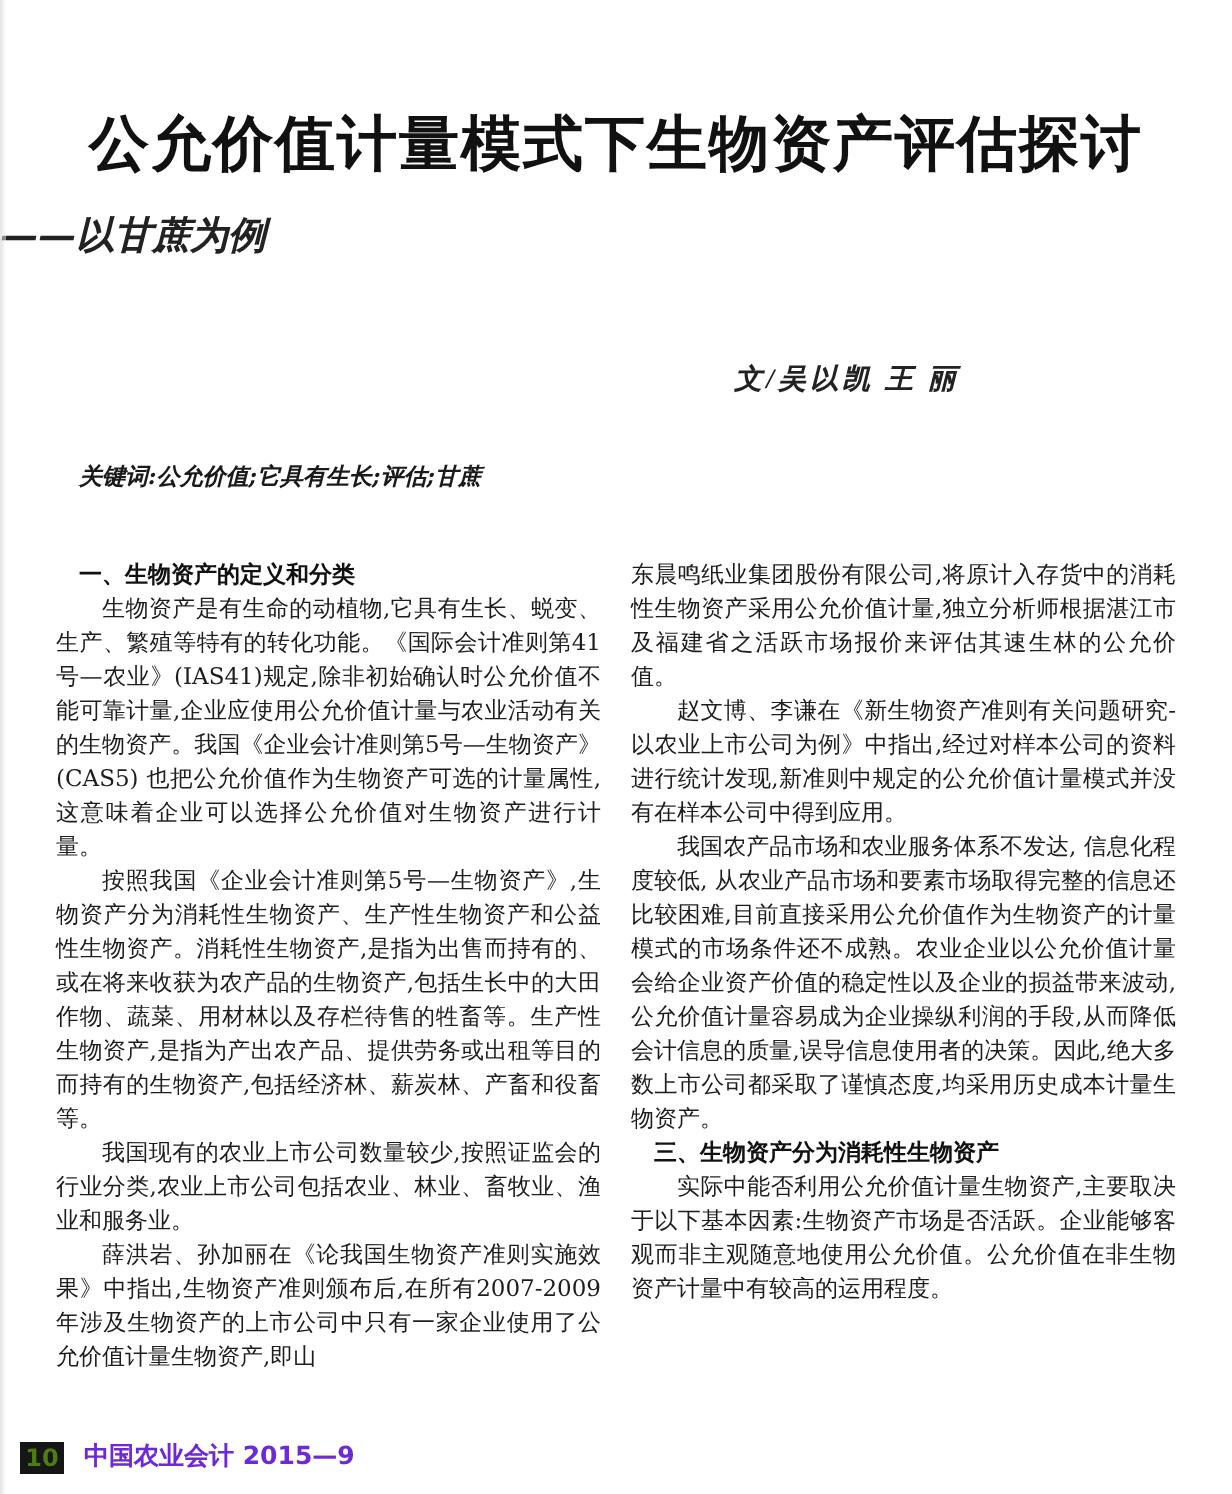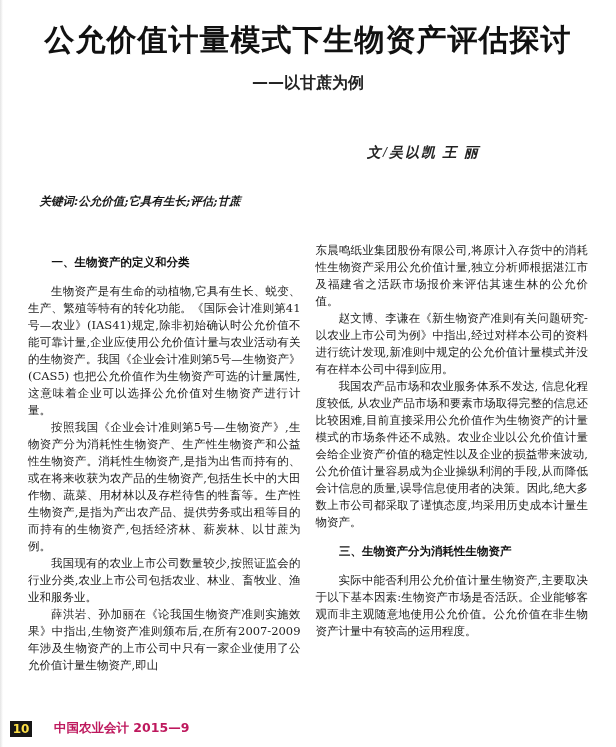--- a/index.html
+++ b/index.html
@@ -15,35 +15,35 @@
     box-sizing: border-box;
   }
   
   .scan-edge {
     position: absolute; left: 0; top: 0; bottom: 0; width: 3px;
     background: linear-gradient(to right, #c9c9c9, #ffffff);
     opacity: .5;
   }
   .title {
     margin: 0;
-    padding-top: 20px;
+    padding-top: 52px;
     text-align: center;
     font-family: "DejaVu Sans", sans-serif;
     font-weight: bold;
     font-size: 30px;
     letter-spacing: 1px;
     color: #111;
   }
   .subtitle {
     margin: 0;
     padding-top: 12px;
-    text-align: center;
     font-family: "DejaVu Serif", serif;
     font-weight: bold;
-    font-size: 16px;
+    font-style: italic;
+    font-size: 19px;
     color: #222;
   }
   .byline {
     margin: 12px;
     padding: 38px 124px 0 0;
     text-align: right;
     font-family: Liberation Serif, serif;
     font-style: italic;
     font-weight: bold;
     font-size: 14px;
@@ -69,21 +69,21 @@
     margin: 30px 28px 0 28px;
   }
   .col {
     width: 273px;
     font-size: 11.5px;
     line-height: 17px;
     text-align: justify;
     color: #1d1d1d;
   }
   .col h3 {
-    margin: 12px;
+    margin: 0;
     font-family: "DejaVu Sans", sans-serif;
     font-size: 11.5px;
     line-height: 17px;
     font-weight: bold;
     text-indent: 1em;
     color: #111;
   }
   .col p { margin: 0; }
   .col p.indent { text-indent: 2em; }
   .col p.cont { text-indent: 0; }
@@ -94,51 +94,51 @@
     display: flex;
     align-items: center;
     font-family: "DejaVu Sans", sans-serif;
   }
   .pagenum {
     display: inline-block;
     min-width: 22px;
     height: 16px;
     line-height: 16px;
     background: #161616;
-    color: #fde047;
+    color: #4d7c0f;
     font-weight: bold;
     font-size: 12px;
     text-align: center;
   }
   .journal {
-    margin-left: 22px;
+    margin-left: 10px;
     font-weight: bold;
     font-size: 12.5px;
-    color: #be185d;
+    color: #6d28d9;
   }
 </style>
 </head>
 <body>
 
 <div class="page">
   <div class="scan-edge"></div>
 
   <h1 class="title">公允价值计量模式下生物资产评估探讨</h1>
   <h2 class="subtitle">——以甘蔗为例</h2>
   <div class="byline">文/吴以凯  王  丽</div>
 
   <div class="abstract">
     <p class="kw"><span class="lbl">关键词:</span><span>公允价值;它具有生长;评估;甘蔗</span></p>
   </div>
 
   <div class="columns">
     <div class="col">
       <h3>一、生物资产的定义和分类</h3>
       <p class="indent">生物资产是有生命的动植物,它具有生长、蜕变、生产、繁殖等特有的转化功能。《国际会计准则第41号—农业》(IAS41)规定,除非初始确认时公允价值不能可靠计量,企业应使用公允价值计量与农业活动有关的生物资产。我国《企业会计准则第5号—生物资产》(CAS5) 也把公允价值作为生物资产可选的计量属性,这意味着企业可以选择公允价值对生物资产进行计量。</p>
-      <p class="indent">按照我国《企业会计准则第5号—生物资产》,生物资产分为消耗性生物资产、生产性生物资产和公益性生物资产。消耗性生物资产,是指为出售而持有的、或在将来收获为农产品的生物资产,包括生长中的大田作物、蔬菜、用材林以及存栏待售的牲畜等。生产性生物资产,是指为产出农产品、提供劳务或出租等目的而持有的生物资产,包括经济林、薪炭林、以甘蔗为例。</p>
+      <p class="indent">按照我国《企业会计准则第5号—生物资产》,生物资产分为消耗性生物资产、生产性生物资产和公益性生物资产。消耗性生物资产,是指为出售而持有的、或在将来收获为农产品的生物资产,包括生长中的大田作物、蔬菜、用材林以及存栏待售的牲畜等。生产性生物资产,是指为产出农产品、提供劳务或出租等目的而持有的生物资产,包括经济林、薪炭林、产畜和役畜等。</p>
       <p class="indent">我国现有的农业上市公司数量较少,按照证监会的行业分类,农业上市公司包括农业、林业、畜牧业、渔业和服务业。</p>
       <p class="indent">薛洪岩、孙加丽在《论我国生物资产准则实施效果》中指出,生物资产准则颁布后,在所有2007-2009年涉及生物资产的上市公司中只有一家企业使用了公允价值计量生物资产,即山</p>
     </div>
     <div class="col">
       <p class="cont">东晨鸣纸业集团股份有限公司,将原计入存货中的消耗性生物资产采用公允价值计量,独立分析师根据湛江市及福建省之活跃市场报价来评估其速生林的公允价值。</p>
       <p class="indent">赵文博、李谦在《新生物资产准则有关问题研究-以农业上市公司为例》中指出,经过对样本公司的资料进行统计发现,新准则中规定的公允价值计量模式并没有在样本公司中得到应用。</p>
       <p class="indent">我国农产品市场和农业服务体系不发达, 信息化程度较低, 从农业产品市场和要素市场取得完整的信息还比较困难,目前直接采用公允价值作为生物资产的计量模式的市场条件还不成熟。农业企业以公允价值计量会给企业资产价值的稳定性以及企业的损益带来波动,公允价值计量容易成为企业操纵利润的手段,从而降低会计信息的质量,误导信息使用者的决策。因此,绝大多数上市公司都采取了谨慎态度,均采用历史成本计量生物资产。</p>
       <h3>三、生物资产分为消耗性生物资产</h3>
       <p class="indent">实际中能否利用公允价值计量生物资产,主要取决于以下基本因素:生物资产市场是否活跃。企业能够客观而非主观随意地使用公允价值。公允价值在非生物资产计量中有较高的运用程度。</p>
     </div>

